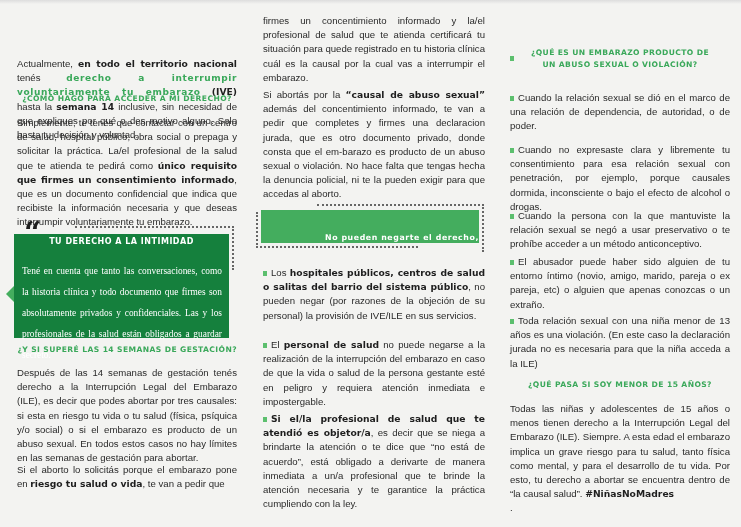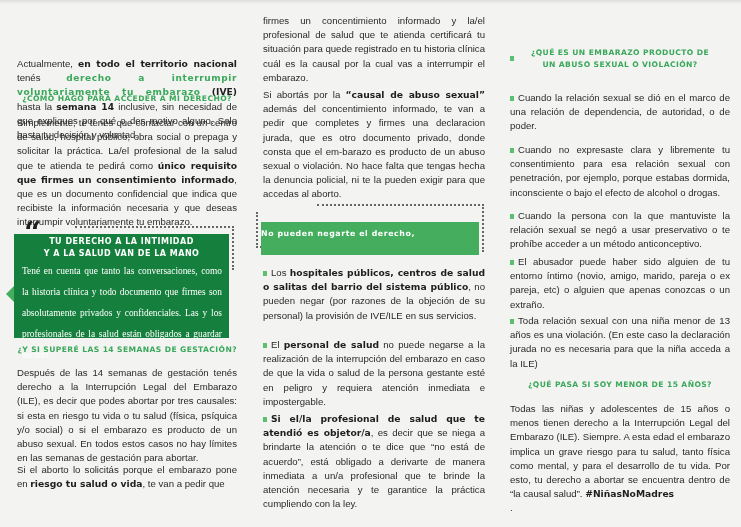--- a/index.html
+++ b/index.html
@@ -29,23 +29,23 @@
   .quote-box .arrow {
     position:absolute; left:-8px; top:52px; width:0; height:0;
     border-top:8px solid transparent; border-bottom:8px solid transparent; border-right:8px solid #44ad5e;
   }
   .quote-mark { position:absolute; left:24px; top:218px; font-size:30px; font-weight:bold; color:#1e1e1e; font-family:"DejaVu Serif", serif; line-height:30px; }
   .dots1 { position:absolute; left:75px; top:226px; width:157px; height:42px; border-top:2px dotted #666; border-right:2px dotted #666; }
   .quote-title { position:absolute; left:0; top:2px; width:100%; text-align:center; font-family:"DejaVu Sans", sans-serif; font-weight:bold; font-size:8px; line-height:11.5px; letter-spacing:0.5px; text-transform:uppercase; }
   .quote-text { position:absolute; left:8px; top:27px; width:200px; font-size:9.4px; line-height:21px; text-align:justify;font-family:Liberation Serif, serif; }
   .law-box {
     position:absolute; left:261px; top:210px; width:218px; height:33px;
-    background:#44ad5e; color:#fff; text-align:left;
+    background:#44ad5e; color:#fff; text-align:right;
     font-family:"DejaVu Sans", sans-serif; font-weight:bold; font-size:7.8px; letter-spacing:0.6px; line-height:11.5px;
-    padding-top:6px; box-sizing:border-box;margin-top:12px;
+    padding-top:22px; box-sizing:border-box;
   }
   .dots2a { position:absolute; left:317px; top:204px; width:165px; height:46px; border-top:2px dotted #666; border-right:2px dotted #666; }
   .dots2b { position:absolute; left:256px; top:212px; width:160px; height:34px; border-left:2px dotted #666; border-bottom:2px dotted #666; }
   .topshade { position:absolute; left:0; top:0; width:741px; height:4px; background:linear-gradient(#ddd, #f3f3f1); }
 </style>
 </head>
 <body>
 
 <div class="topshade"></div>
 
@@ -59,21 +59,20 @@
   <p>
     <span>Simplemente, te tenés que contactar con un centro de salud, hospital público, obra social o prepaga y solicitar la práctica. La/el profesional de la salud que te atienda te pedirá como </span><span class="b">único requisito que firmes un consentimiento informado</span><span>, que es un documento confidencial que indica que recibiste la información necesaria y que deseas interrumpir voluntariamente tu embarazo.</span>
   </p>
 </div>
 
 <div class="dots1"></div>
 <div class="quote-box">
   <div class="arrow"></div>
   <div class="quote-title">
     <div>Tu derecho a la intimidad</div>
-    <div>y a la salud van de la mano</div>
   </div>
   <div class="quote-text">Tené en cuenta que tanto las conversaciones, como la historia clínica y todo documento que firmes son absolutamente privados y confidenciales. Las y los profesionales de la salud están obligados a guardar secreto.</div>
 </div>
 <div class="quote-mark">“</div>
 
 <div class="h" style="left:17px; top:344px; width:220px; text-align:right;">¿Y si superé las 14 semanas de gestación?</div>
 <div class="col c1" style="top:366px;">
   <p>Después de las 14 semanas de gestación tenés derecho a la Interrupción Legal del Embarazo (ILE), es decir que podes abortar por tres causales: si esta en riesgo tu vida o tu salud (física, psíquica y/o social) o si el embarazo es producto de un abuso sexual. En todos estos casos no hay límites en las semanas de gestación para abortar.</p>
 </div>
 <div class="col c1" style="top:463px;">
@@ -111,21 +110,21 @@
   <div>¿Qué es un embarazo producto de</div>
   <div>un abuso sexual o violación?</div>
 </div>
 <div class="col c3" style="top:51px;">
   <p><span class="bullet"></span></p>
 </div>
 <div class="col c3" style="top:91px;">
   <p><span class="bullet"></span><span>Cuando la relación sexual se dió en el marco de una relación de dependencia, de autoridad, o de poder.</span></p>
 </div>
 <div class="col c3" style="top:143px;">
-  <p><span class="bullet"></span><span>Cuando no expresaste clara y libremente tu consentimiento para esa relación sexual con penetración, por ejemplo, porque estabas dormida, inconsciente o bajo el efecto de alcohol o drogas.</span></p>
+  <p><span class="bullet"></span><span>Cuando no expresaste clara y libremente tu consentimiento para esa relación sexual con penetración, por ejemplo, porque causales dormida, inconsciente o bajo el efecto de alcohol o drogas.</span></p>
 </div>
 <div class="col c3" style="top:209px;">
   <p><span class="bullet"></span><span>Cuando la persona con la que mantuviste la relación sexual se negó a usar preservativo o te prohíbe acceder a un método anticonceptivo.</span></p>
 </div>
 <div class="col c3" style="top:255px;">
   <p><span class="bullet"></span><span>El abusador puede haber sido alguien de tu entorno íntimo (novio, amigo, marido, pareja o ex pareja, etc) o alguien que apenas conozcas o un extraño.</span></p>
 </div>
 <div class="col c3" style="top:314px;">
   <p><span class="bullet"></span><span>Toda relación sexual con una niña menor de 13 años es una violación. (En este caso la declaración jurada no es necesaria para que la niña acceda a la ILE)</span></p>
 </div>

